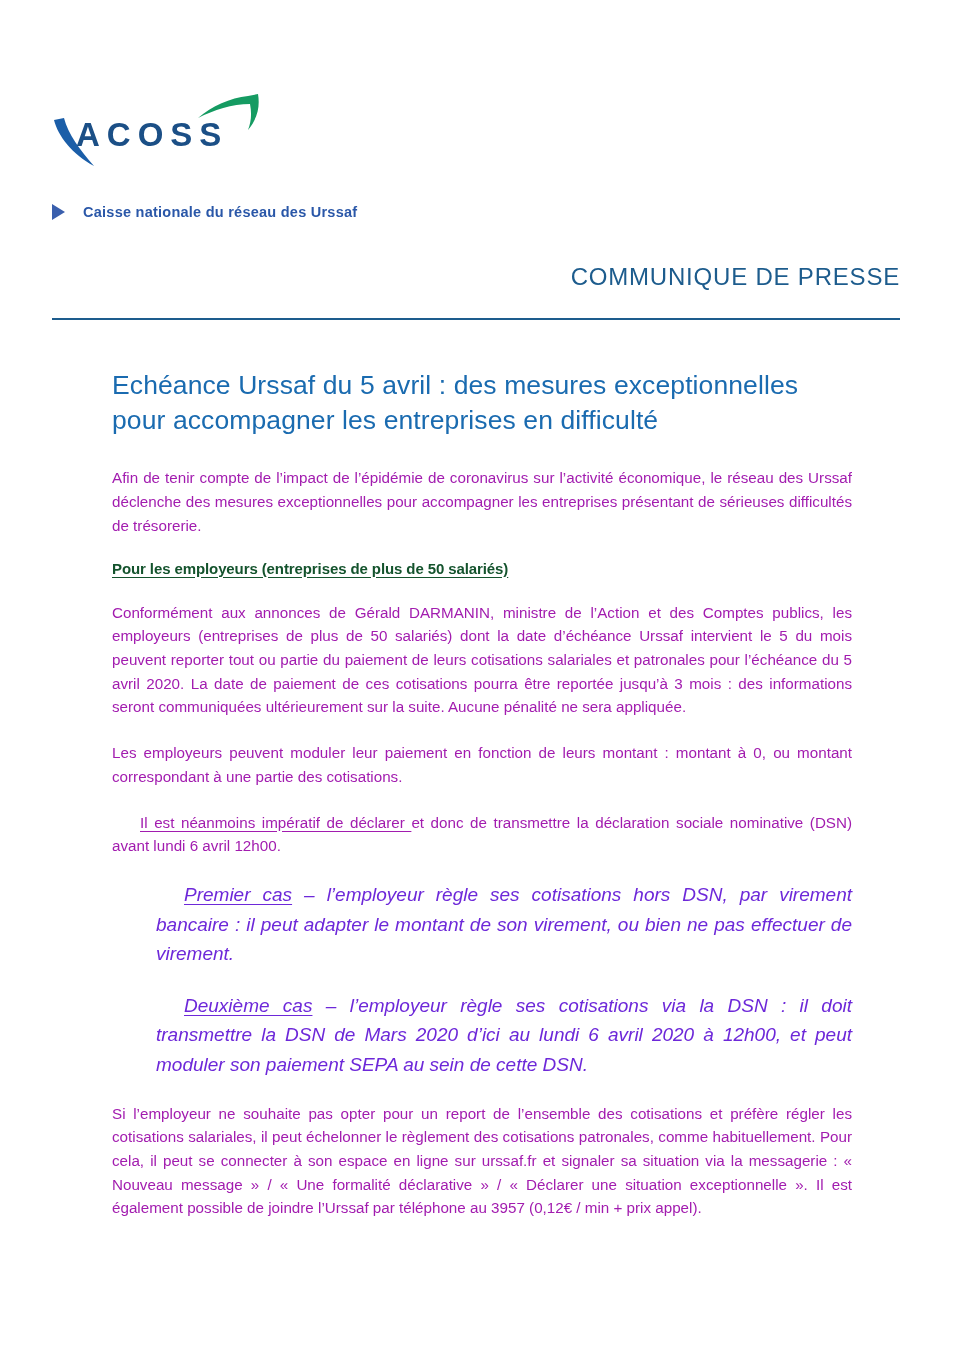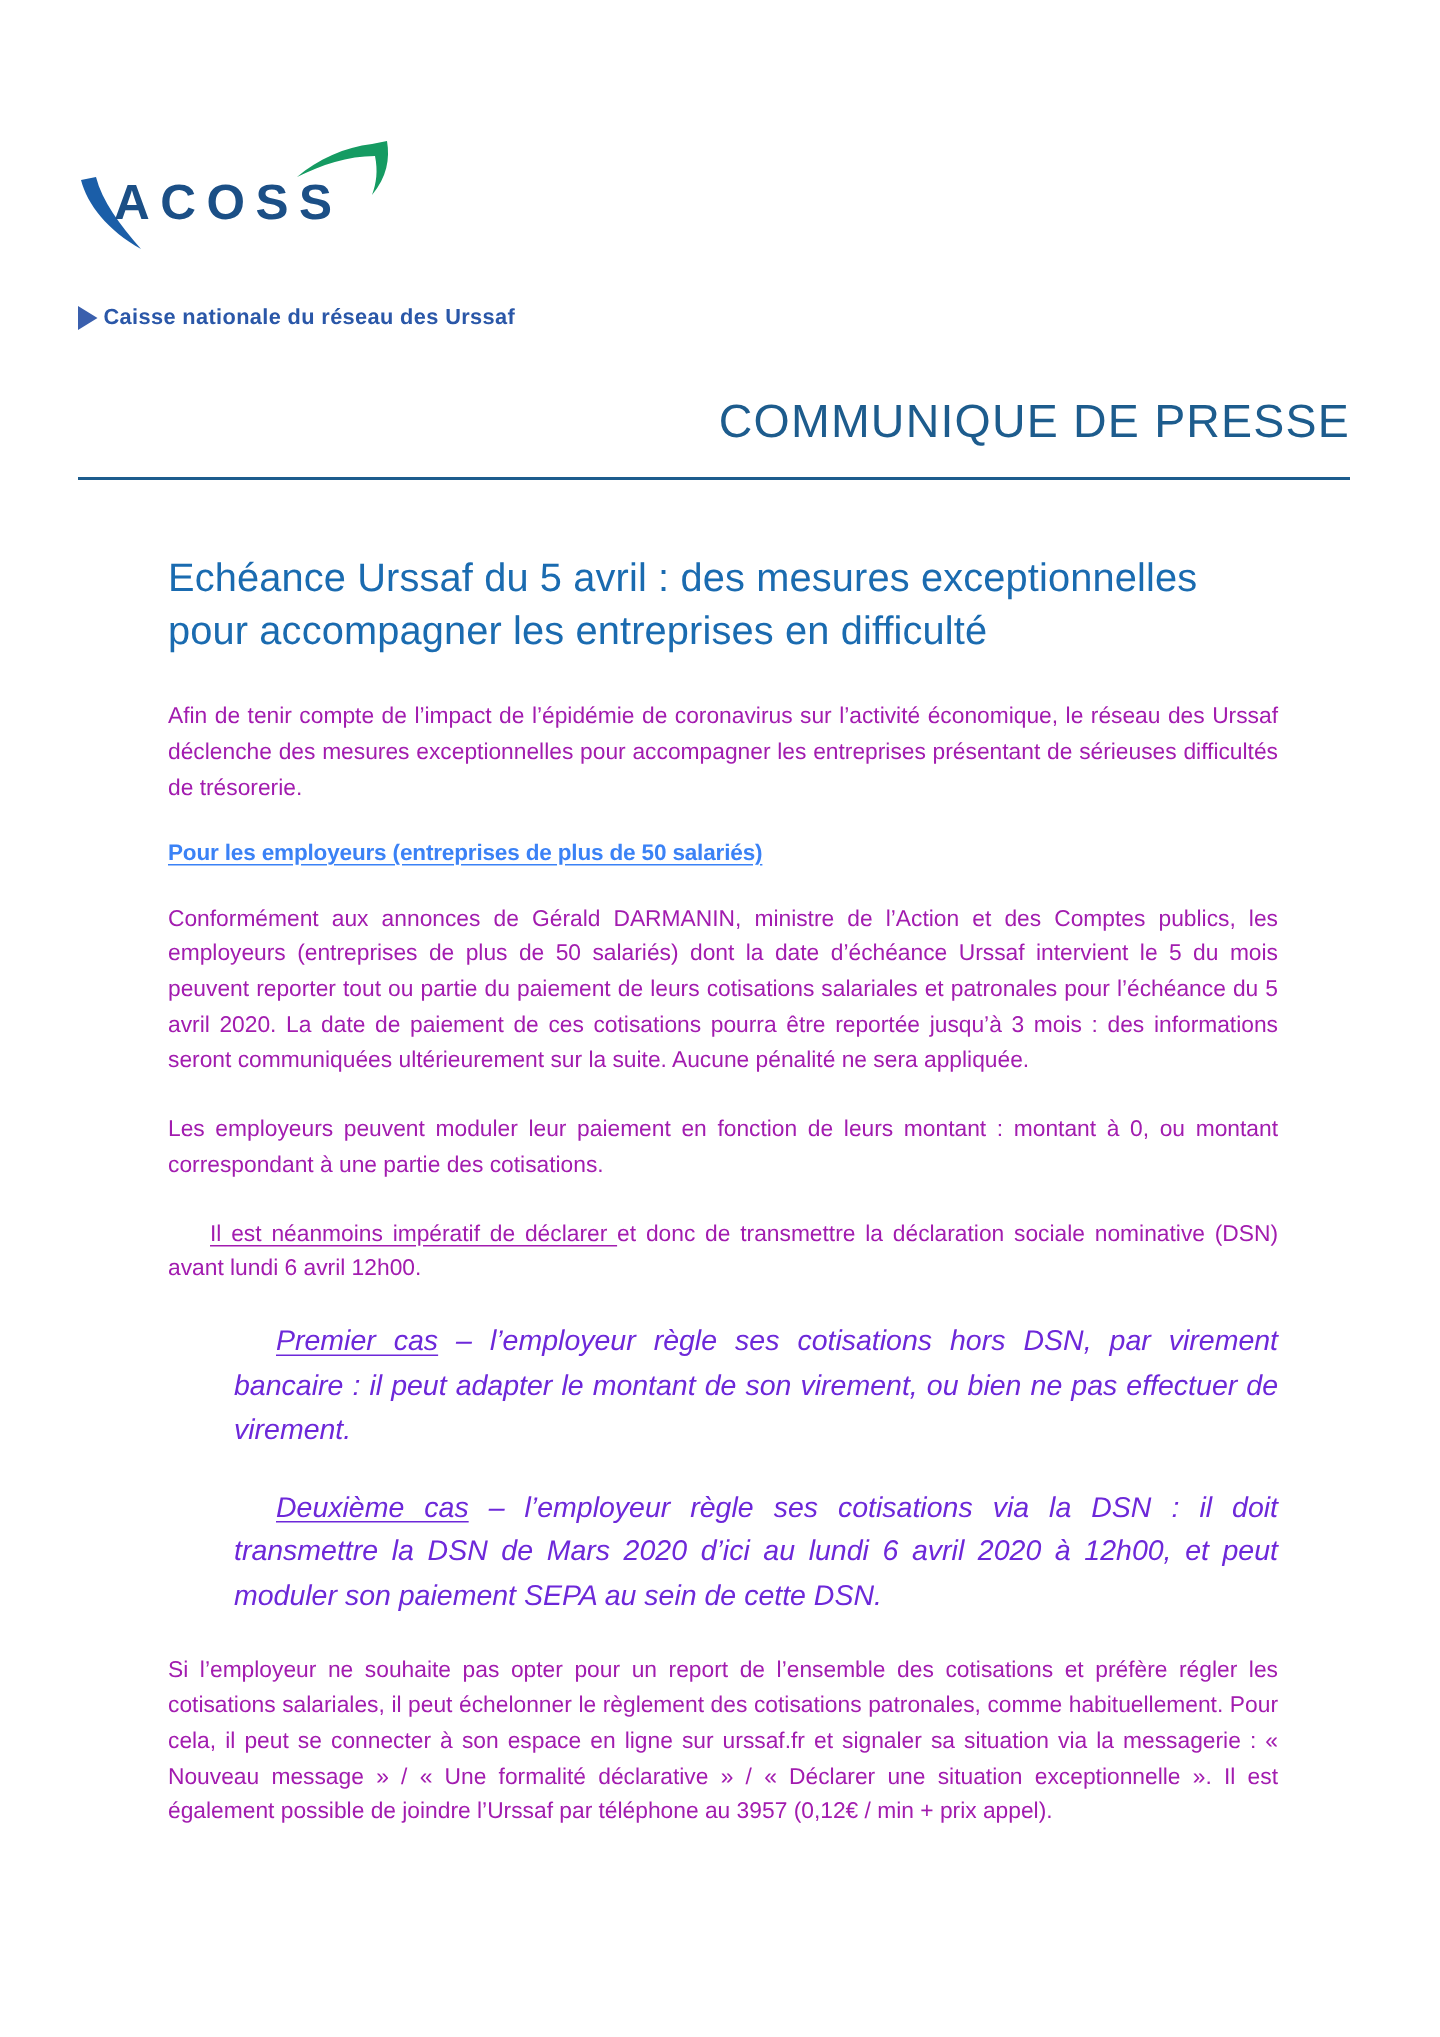--- a/index.html
+++ b/index.html
@@ -41,21 +41,21 @@
   .logo-svg {
     display: block;
   }
 
   .org-line {
     position: absolute;
     left: 0;
     top: 112px;
     display: flex;
     align-items: center;
-    gap: 4px;
+    gap: 18px;
     white-space: nowrap;
   }
 
   .tri-marker {
     width: 0;
     height: 0;
     border-left: 13px solid #3a5fad;
     border-top: 8px solid transparent;
     border-bottom: 8px solid transparent;
     flex: 0 0 auto;
@@ -70,21 +70,21 @@
   }
 
   
   .doc-kicker {
     position: absolute;
     left: 52px;
     top: 263px;
     width: 848px;
     text-align: right;
     font-family: "Liberation Sans", sans-serif;
-    font-size: 31px;
+    font-size: 24px;
     font-weight: 400;
     letter-spacing: 0.8px;
     color: #1d5c8d;
   }
 
   .rule {
     position: absolute;
     left: 52px;
     top: 318px;
     width: 848px;
@@ -124,21 +124,21 @@
     margin-bottom: 0;
   }
 
   .section-head {
     margin: 2px 0 24px 0;
     font-family: "Liberation Sans", sans-serif;
     font-size: 15px;
     font-weight: 700;
     text-decoration: underline;
     text-underline-offset: 3px;
-    color: #3b82f6;
+    color: #14532d;
     letter-spacing: -0.1px;
   }
 
   .case-para {
     margin: 0 0 22px 0;
     padding-left: 44px;
     font-family: "Liberation Sans", sans-serif;
     font-size: 19px;
     font-style: italic;
     line-height: 1.56;

